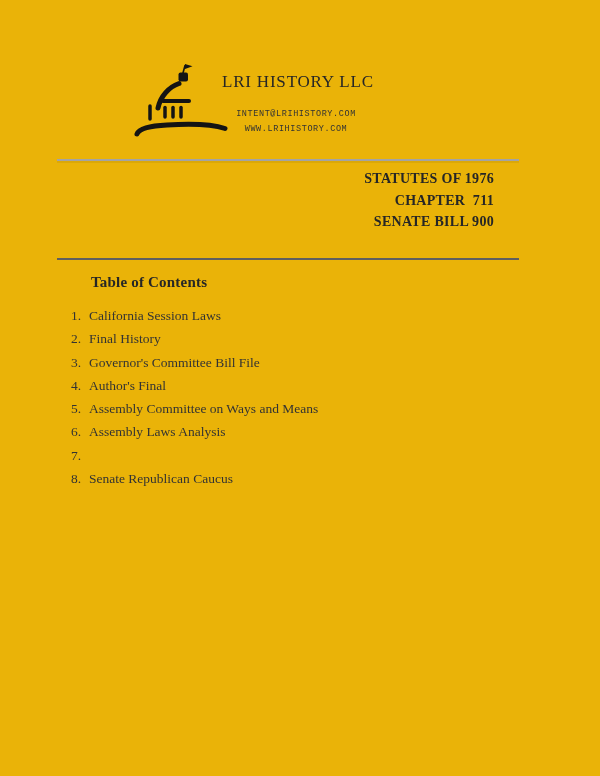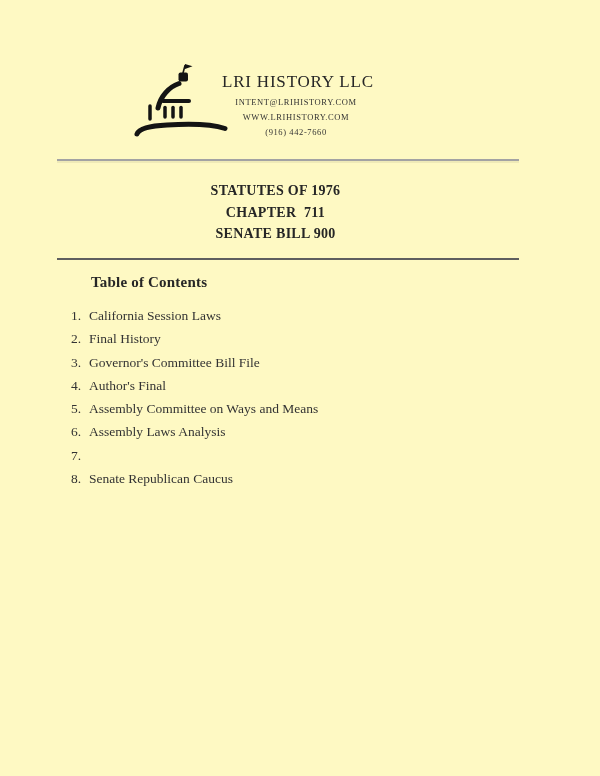--- a/index.html
+++ b/index.html
@@ -1,21 +1,21 @@
 <!DOCTYPE html>
 <html><head>
 <meta charset="utf-8">
 <style>
   * { margin: 0; padding: 0; box-sizing: border-box; }
   html, body { width: 600px; height: 776px; background: #ffffff; }
   body { font-family: "Liberation Serif", serif; color: #2b2b2b; }
   .page {
     position: relative;
     width: 600px; height: 776px;
-    background: #fef9c3;
+    background: #eab308;
     overflow: hidden;
   }
   
   .logo {
     position: absolute; left: 133px; top: 60px;
     width: 96px; height: 82px;
   }
   .company {
     position: absolute; left: 222px; top: 71px; width: 148px;
     text-align: center;
@@ -23,35 +23,35 @@
   .company-name {
     font-size: 17px; line-height: 21px;
     letter-spacing: 0.8px; color: #262626;
     white-space: nowrap;
   }
   .contact-line {
     font-size: 8.5px; line-height: 15px;
     letter-spacing: 0.6px; color: #333333;
     white-space: nowrap;
   }
-  .contact-block { margin-top: 3px; }
+  .contact-block { margin-top: 15px; font-family: Liberation Mono, monospace; }
   
   .rule-top {
     position: absolute; left: 57px; top: 159px; width: 462px; height: 2px;
     background: #a3a3a3;
     box-shadow: 0 2px 0 rgba(0,0,0,0.06);
   }
   .rule-bottom {
     position: absolute; left: 57px; top: 258px; width: 462px; height: 1.5px;
     background: #5f5f5f;
   }
   
   .ref-block {
-    position: absolute; left: 57px; top: 180px; width: 437px;
-    text-align: center;
+    position: absolute; left: 57px; top: 168px; width: 437px;
+    text-align: right;
   }
   .ref-line {
     font-weight: bold; font-size: 14px; line-height: 21.5px;
     letter-spacing: 0.3px; color: #262626;
     white-space: pre;
   }
   
   .toc-title {
     position: absolute; left: 55px; top: 273px;
     font-weight: bold; font-size: 15px; line-height: 18px;
@@ -97,21 +97,20 @@
 
       <path d="M4,72 C6,66.5 16,64 34,63 C58,61.5 80,62.5 92,66.5" stroke-width="5"></path>
     </svg>
   </div>
 
   <div class="company">
     <div class="company-name">LRI HISTORY LLC</div>
     <div class="contact-block">
       <div class="contact-line">INTENT@LRIHISTORY.COM</div>
       <div class="contact-line">WWW.LRIHISTORY.COM</div>
-      <div class="contact-line">(916) 442-7660</div>
     </div>
   </div>
 
   <div class="rule-top"></div>
 
   <div class="ref-block">
     <div class="ref-line">STATUTES OF 1976</div>
     <div class="ref-line">CHAPTER  711</div>
     <div class="ref-line">SENATE BILL 900</div>
   </div>

